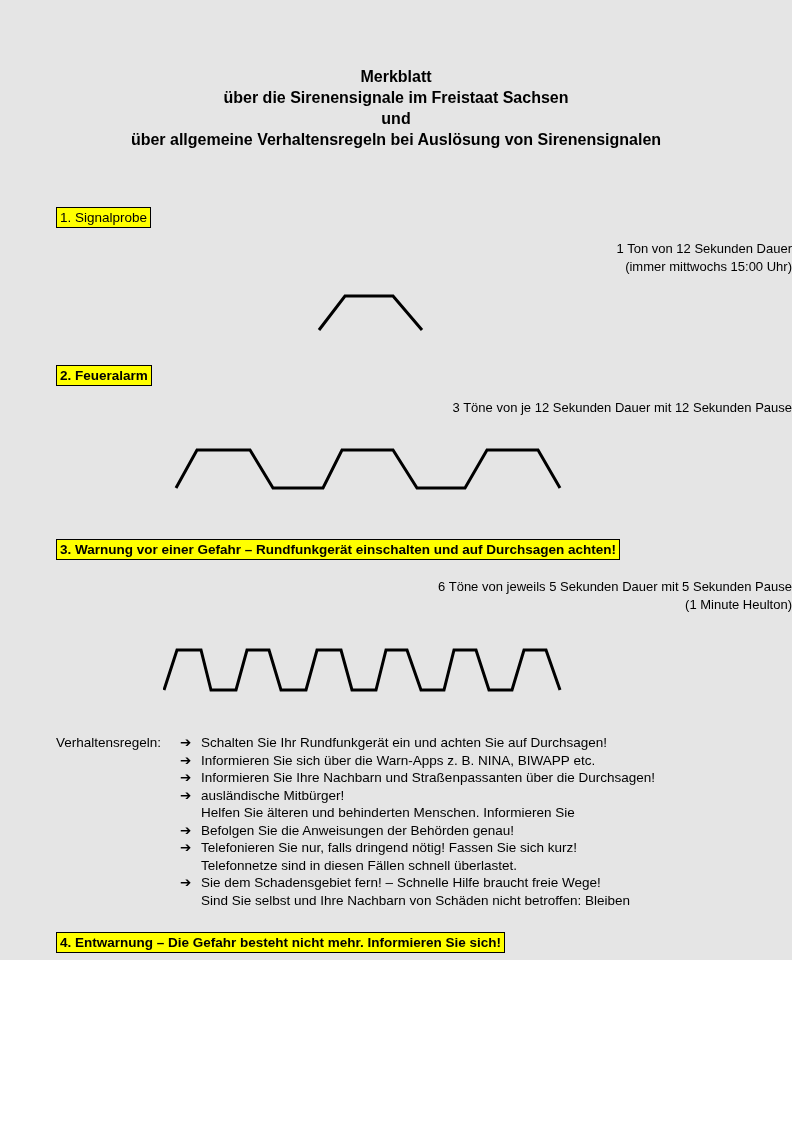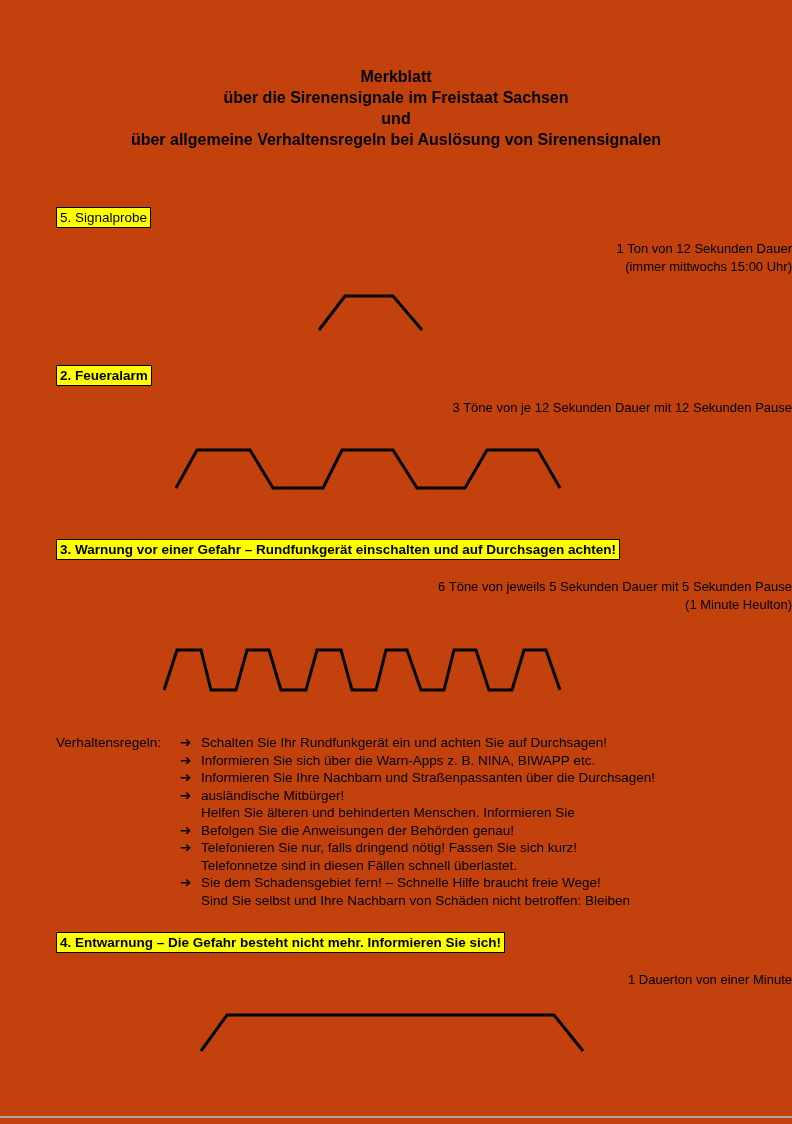--- a/index.html
+++ b/index.html
@@ -1,19 +1,19 @@
 <!DOCTYPE html>
 <html><head>
 <meta charset="utf-8">
 <style>
   html,body{margin:0;padding:0;background:#ffffff;}
   .page{
     position:relative;
-    width:792px;height:1124px;
-    background:#c2410c;
+    width:792px;height:960px;
+    background:#e5e5e5;
     font-family:"Liberation Sans","DejaVu Sans",sans-serif;
     color:#000;
     overflow:hidden;
   }
   .title-block{
     position:absolute;top:66px;left:0;right:0;
     text-align:center;
     font-size:16px;font-weight:bold;line-height:21px;
   }
   .hl{
@@ -56,21 +56,21 @@
 
 <div class="page">
 
   <div class="title-block">
     <div>Merkblatt</div>
     <div>über die Sirenensignale im Freistaat Sachsen</div>
     <div>und</div>
     <div>über allgemeine Verhaltensregeln bei Auslösung von Sirenensignalen</div>
   </div>
 
-  <div class="hl" style="left:56px;top:207px;">5. Signalprobe</div>
+  <div class="hl" style="left:56px;top:207px;">1. Signalprobe</div>
   <div class="desc" style="top:240px;">
     <div>1 Ton von 12 Sekunden Dauer</div>
     <div>(immer mittwochs 15:00 Uhr)</div>
   </div>
   <div class="wave" style="left:317px;top:292px;">
     <svg width="110" height="42" viewBox="0 0 110 42">
       <polyline points="2,38 28,4 76,4 105,38" fill="none" stroke="#000" stroke-width="3"></polyline>
     </svg>
   </div>
 

